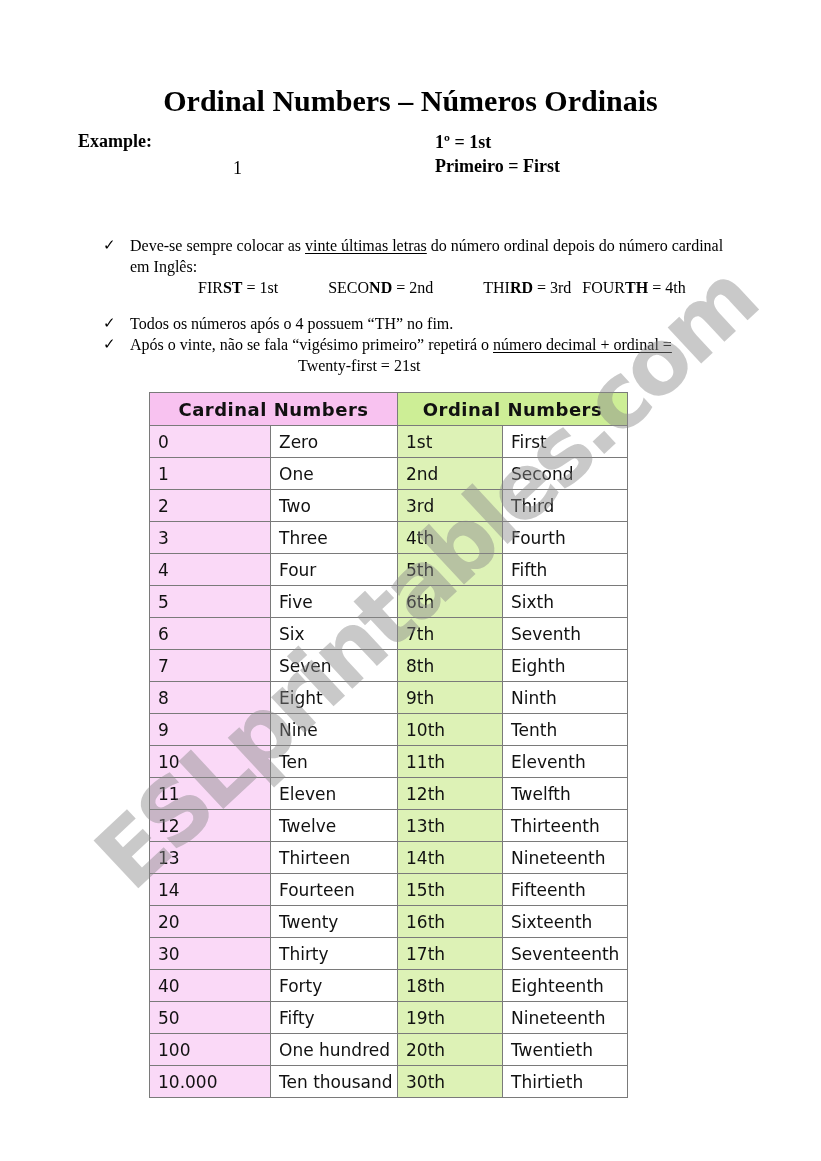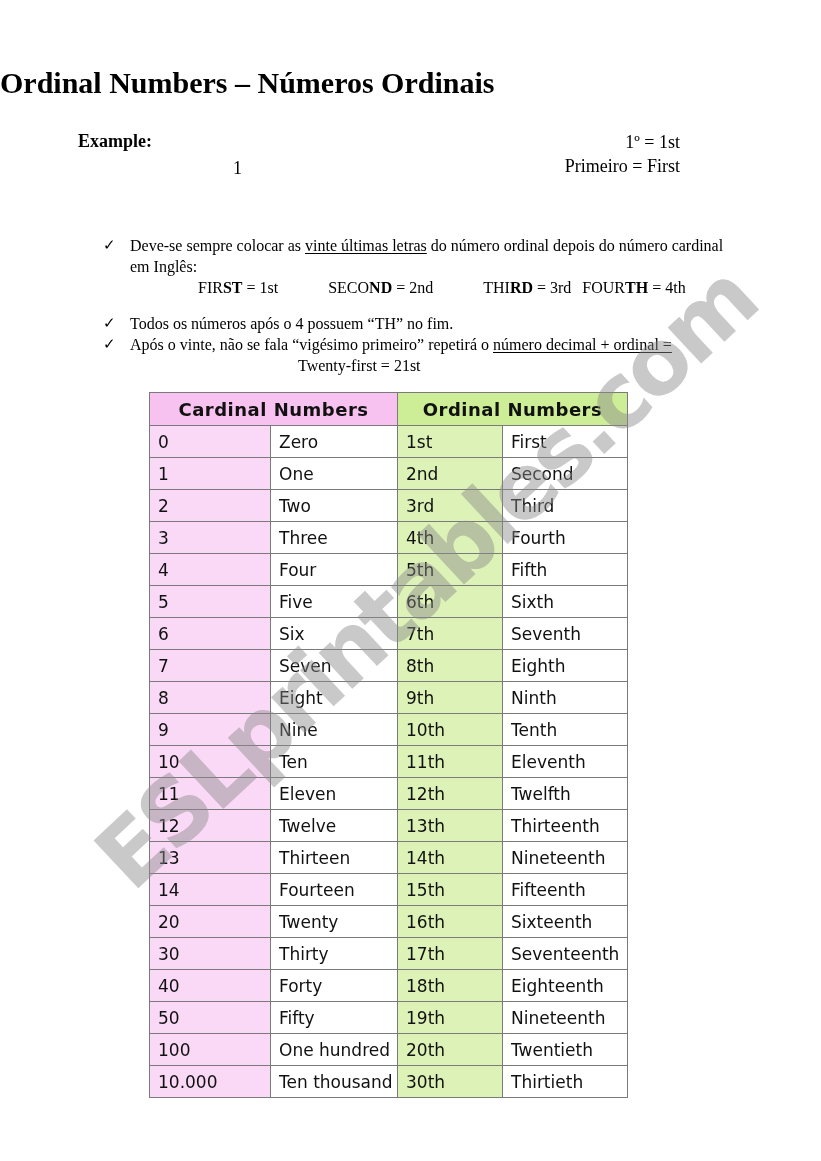--- a/index.html
+++ b/index.html
@@ -9,23 +9,24 @@
     width: 821px;
     height: 1161px;
     margin: 0 auto;
     background: #ffffff;
     font-family: "Liberation Serif", serif;
     color: #000;
     overflow: hidden;
   }
   .title {
     position: absolute;
-    top: 66px;
+    top: 84px;
     left: 0;
     width: 100%;
+    text-align: center;
     font-size: 30px;
     font-weight: bold;
   }
   .example-label {
     position: absolute;
     left: 78px;
     top: 131px;
     font-size: 18px;
     font-weight: bold;
     text-align: right;
@@ -34,23 +35,23 @@
     position: absolute;
     left: 233px;
     top: 158px;
     font-size: 18px;
   }
   .example-right {
     position: absolute;
     left: 435px;
     top: 130px;
     width: 245px;
-    text-align: right;
+    text-align: left;
     font-size: 18px;
-    font-weight: normal;
+    font-weight: bold;
     line-height: 24px;
   }
   .rules {
     position: absolute;
     left: 103px;
     top: 235px;
     width: 660px;
     font-size: 16px;
     line-height: 21px;
   }

